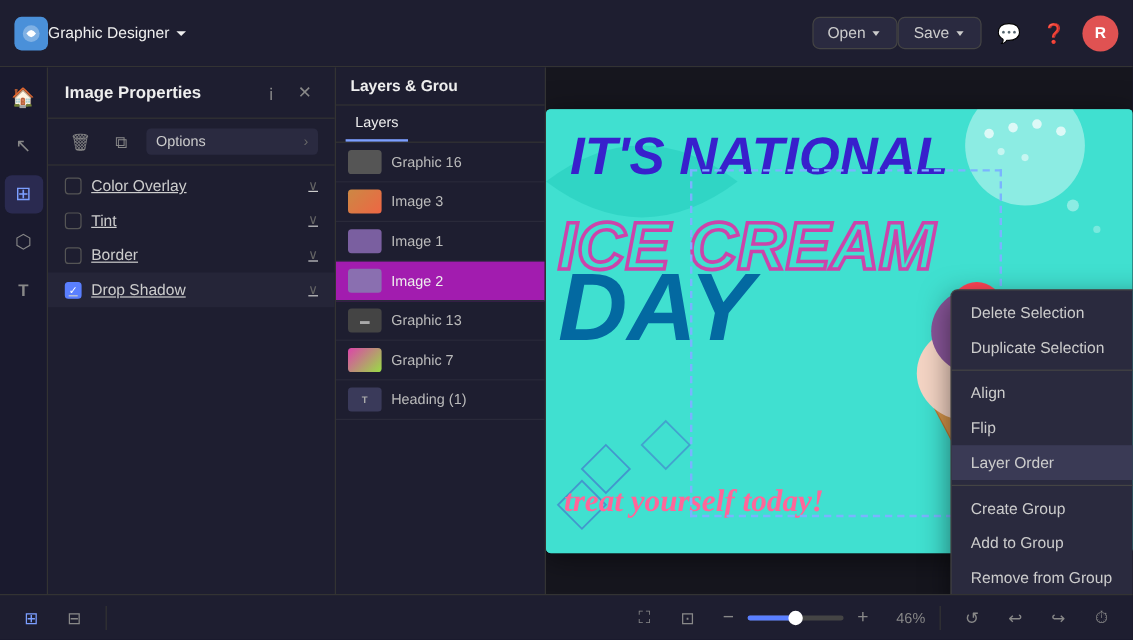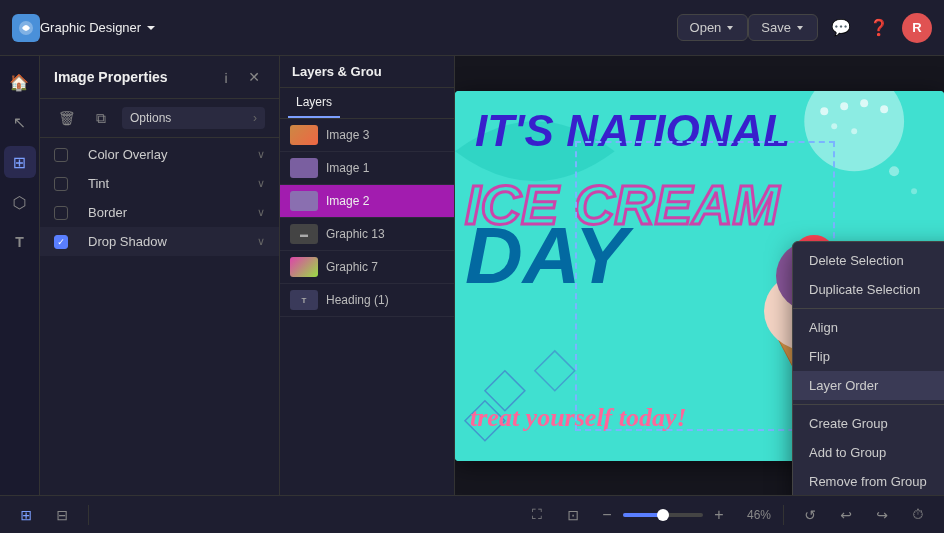--- a/index.html
+++ b/index.html
@@ -27,21 +27,21 @@
     
     .properties-panel { width: 240px; background: #1e1e30; border-right: 1px solid #333; display: flex; flex-direction: column; overflow: hidden; flex-shrink: 0; }
     .panel-header { display: flex; align-items: center; padding: 10px 14px; border-bottom: 1px solid #333; gap: 6px; }
     .panel-title { font-size: 14px; font-weight: 600; color: #eee; flex: 1; }
     .panel-icon-btn { color: #888; cursor: pointer; font-size: 14px; background: none; border: none; display: flex; align-items: center; justify-content: center; width: 22px; height: 22px; border-radius: 4px; }
     .panel-toolbar { display: flex; align-items: center; padding: 6px 14px; border-bottom: 1px solid #333; gap: 8px; }
     .panel-toolbar-item { width: 26px; height: 26px; display: flex; align-items: center; justify-content: center; border-radius: 4px; color: #888; cursor: pointer; font-size: 14px; }
     .options-btn { display: flex; align-items: center; gap: 4px; padding: 4px 8px; border-radius: 4px; color: #ccc; font-size: 12px; cursor: pointer; background: #2a2a40; flex: 1; }
 
     .panel-section { padding: 2px 0; }
-    .panel-row { display: flex; align-items: center; padding: 7px 14px; gap: 20px; }
+    .panel-row { display: flex; align-items: center; padding: 7px 14px; gap: 8px; text-decoration: underline; }
     .checkbox { width: 14px; height: 14px; border: 1.5px solid #555; border-radius: 3px; display: flex; align-items: center; justify-content: center; flex-shrink: 0; cursor: pointer; }
     .checkbox.checked { background: #5a7fff; border-color: #5a7fff; }
     .checkbox.checked::after { content: '✓'; color: white; font-size: 9px; }
     .panel-row-label { font-size: 13px; color: #ccc; flex: 1; }
     .panel-row-expand { color: #666; font-size: 11px; cursor: pointer; }
     .drop-shadow-row { background: #252538; }
 
     
     .layers-panel { width: 175px; background: #1e1e30; border-right: 1px solid #333; display: flex; flex-direction: column; overflow: hidden; flex-shrink: 0; }
     .layers-list { flex: 1; overflow-y: auto; }
@@ -182,20 +182,24 @@
     <div class="layers-group-header">
       <span class="layers-group-title">Layers &amp; Grou</span>
     </div>
     <div style="display:flex;border-bottom:1px solid #333;padding:0 8px;">
       <div style="padding:7px 8px;font-size:12px;color:#eee;border-bottom:2px solid #7c9fff;cursor:pointer;">
         <span>Layers</span>
       </div>
     </div>
     <div class="layers-list">
 
+      <div class="layer-item">
+        <div class="layer-thumb lt-gray"></div>
+        <span class="layer-name">Graphic 16</span>
+      </div>
 
       <div class="layer-item">
         <div class="layer-thumb" style="background:linear-gradient(135deg,#cc8844,#ee6644);"></div>
         <span class="layer-name">Image 3</span>
       </div>
 
       <div class="layer-item">
         <div class="layer-thumb" style="background:#7a5fa0;"></div>
         <span class="layer-name">Image 1</span>
       </div>

